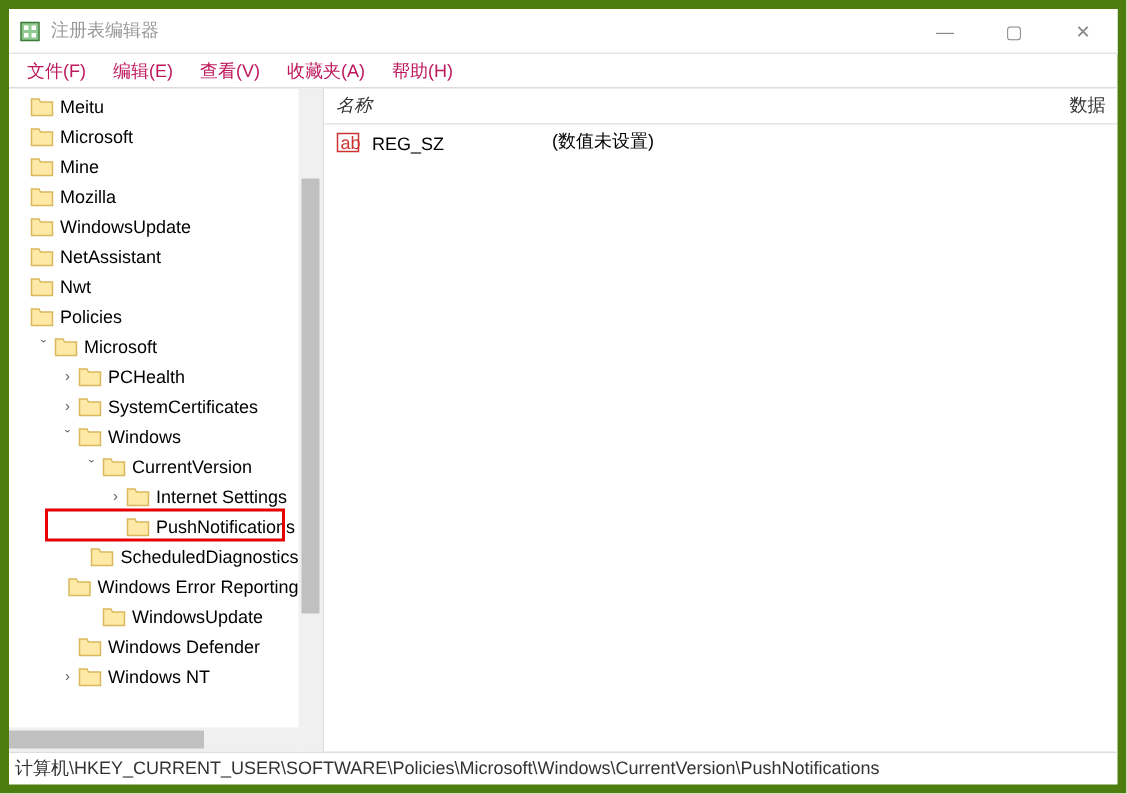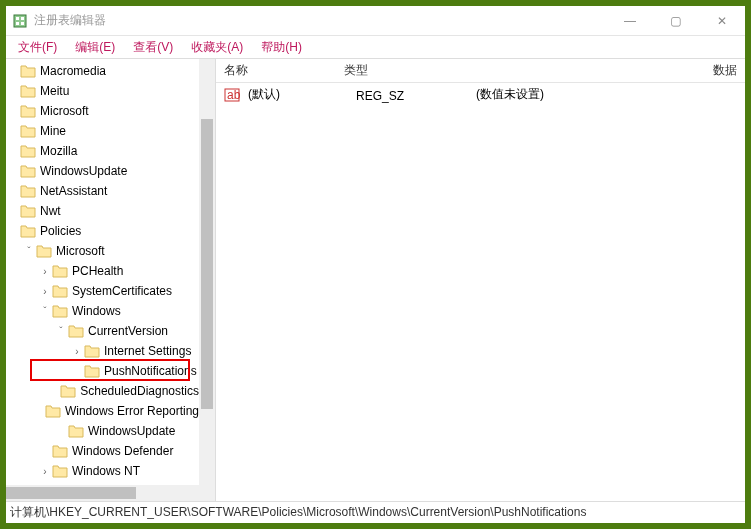--- a/index.html
+++ b/index.html
@@ -23,21 +23,21 @@
 .highlighted { position: relative; }
 .highlight-box { position: absolute; border: 2px solid #e60000; pointer-events: none; left: 24px; top: -2px; height: 22px; width: 160px; }
 .vscroll { position: absolute; right: 0; top: 0; bottom: 16px; width: 16px; background: #f0f0f0; }
 .vthumb { position: absolute; left: 2px; right: 2px; top: 60px; height: 290px; background: #c0c0c0; }
 .hscroll { position: absolute; left: 0; right: 16px; bottom: 0; height: 16px; background: #f0f0f0; }
 .hthumb { position: absolute; top: 2px; bottom: 2px; left: 0; width: 130px; background: #c0c0c0; }
 .scroll-corner { position: absolute; right: 0; bottom: 0; width: 16px; height: 16px; background: #f0f0f0; }
 .list-pane { flex: 1; display: flex; flex-direction: column; }
 .list-header { height: 24px; display: flex; align-items: center; border-bottom: 1px solid #e5e5e5; }
 .col-h { padding: 0 8px; color: #333; }
-.col-name { width: 120px; }
+.col-name { width: 120px; font-style: italic; }
 .col-type { width: 120px; }
 .col-data { flex: 1; text-align: right; }
 .list-row { height: 20px; display: flex; align-items: flex-end; }
 .val-icon { width: 16px; height: 16px; margin-left: 8px; margin-right: 4px; flex-shrink: 0; }
 .cell { padding: 0 4px; }
 .cell-name { width: 108px; }
 .cell-type { width: 120px; }
 .cell-data { flex: 1; }
 .statusbar { height: 22px; border-top: 1px solid #ddd; display: flex; align-items: center; padding: 0 4px; color: #333; }
 .ind { display: inline-block; }
@@ -79,28 +79,20 @@
   <div class="content">
     <div class="tree-pane">
       <div class="tree-scroll">
         <div class="tree" id="tree-root">
             <div class="tree-item">
               <span class="ind" style="width:0px"></span>
               <span class="twisty"></span>
               <svg class="folder-icon" viewBox="0 0 16 14">
                 <path d="M1 3 L1 13 L15 13 L15 4 L7 4 L6 2 L1 2 Z" fill="#ffe9a6" stroke="#d9b95c"></path>
               </svg>
-              <span class="tree-label">Macromedia</span>
-            </div>
-            <div class="tree-item">
-              <span class="ind" style="width:0px"></span>
-              <span class="twisty"></span>
-              <svg class="folder-icon" viewBox="0 0 16 14">
-                <path d="M1 3 L1 13 L15 13 L15 4 L7 4 L6 2 L1 2 Z" fill="#ffe9a6" stroke="#d9b95c"></path>
-              </svg>
               <span class="tree-label">Meitu</span>
             </div>
             <div class="tree-item">
               <span class="ind" style="width:0px"></span>
               <span class="twisty"></span>
               <svg class="folder-icon" viewBox="0 0 16 14">
                 <path d="M1 3 L1 13 L15 13 L15 4 L7 4 L6 2 L1 2 Z" fill="#ffe9a6" stroke="#d9b95c"></path>
               </svg>
               <span class="tree-label">Microsoft</span>
             </div>
@@ -256,30 +248,28 @@
         </div>
       <div class="hscroll">
           <div class="hthumb"></div>
         </div>
       <div class="scroll-corner"></div>
     </div>
 
     <div class="list-pane">
       <div class="list-header">
         <div class="col-h col-name">名称</div>
-        <div class="col-h col-type">类型</div>
         <div class="col-h col-data">数据</div>
       </div>
       <div id="list-body">
           <div class="list-row">
             <svg class="val-icon" viewBox="0 0 16 16">
               <rect x="1" y="2" width="14" height="12" fill="#fff" stroke="#cc3333"></rect>
               <text x="3" y="12" font-size="8" fill="#cc3333" font-family="monospace">ab</text>
             </svg>
-            <span class="cell cell-name">(默认)</span>
             <span class="cell cell-type">REG_SZ</span>
             <span class="cell cell-data">(数值未设置)</span>
           </div>
         </div>
     </div>
   </div>
 
   <div class="statusbar">
     <span>计算机\HKEY_CURRENT_USER\SOFTWARE\Policies\Microsoft\Windows\CurrentVersion\PushNotifications</span>
   </div>

